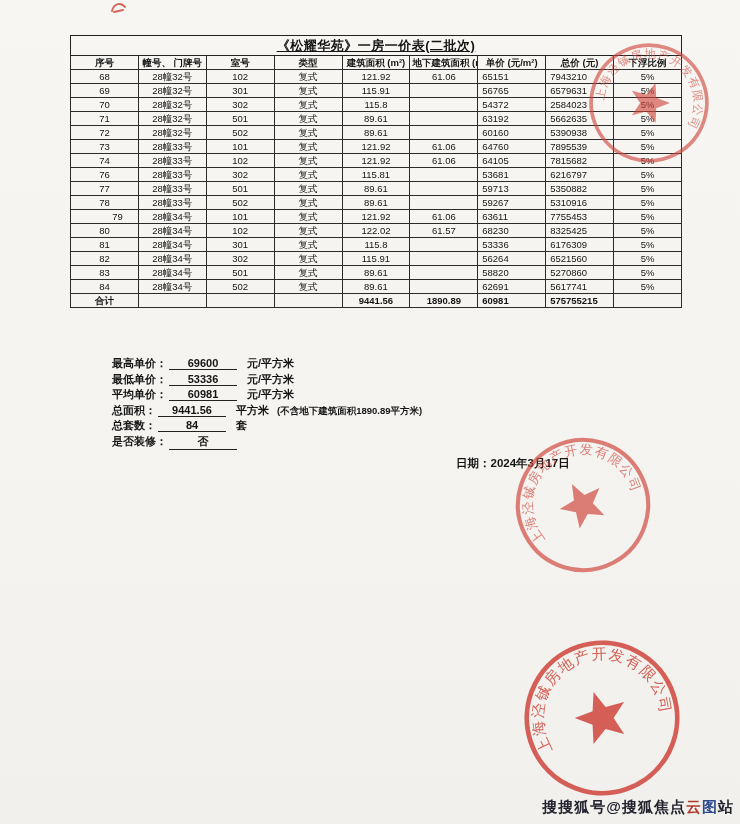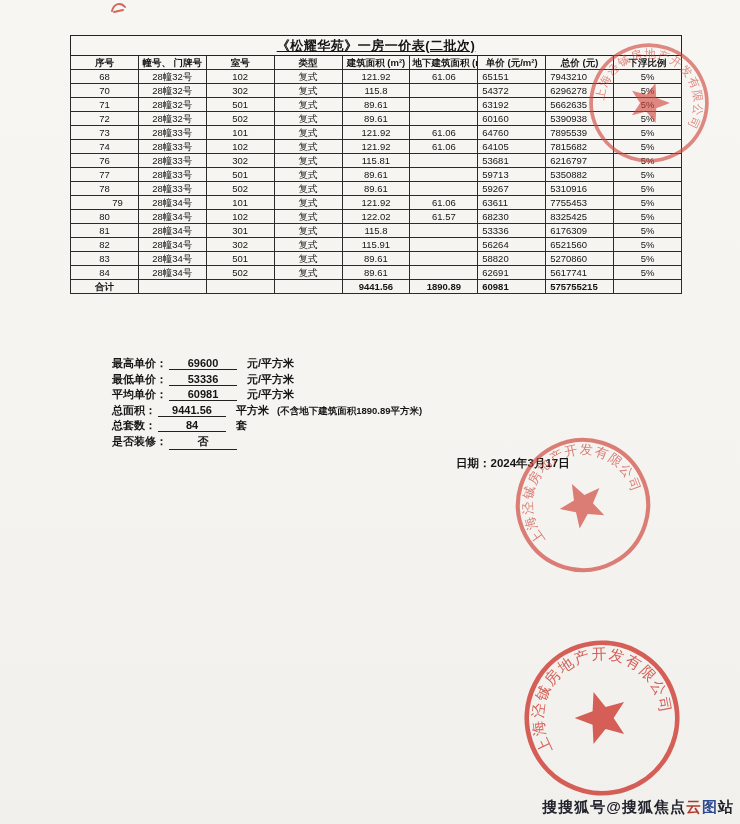--- a/index.html
+++ b/index.html
@@ -97,28 +97,39 @@
           <td style="width: 70px;">28幢32号</td>
           <td style="width: 52px;">102</td>
           <td style="width: 46px;">复式</td>
           <td style="width: 66px;">121.92</td>
           <td style="width: 92px;">61.06</td>
           <td style="width: 64px;">65151</td>
           <td style="width: 86px;">7943210</td>
           <td style="width: 96px;">5%</td>
         </tr>
         <tr>
+          <td style="width: 40px;">69</td>
+          <td style="width: 70px;">28幢32号</td>
+          <td style="width: 52px;">301</td>
+          <td style="width: 46px;">复式</td>
+          <td style="width: 66px;">115.91</td>
+          <td style="width: 92px;"></td>
+          <td style="width: 64px;">56765</td>
+          <td style="width: 86px;">6579631</td>
+          <td style="width: 96px;">5%</td>
+        </tr>
+        <tr>
           <td style="width: 40px;">70</td>
           <td style="width: 70px;">28幢32号</td>
           <td style="width: 52px;">302</td>
           <td style="width: 46px;">复式</td>
           <td style="width: 66px;">115.8</td>
           <td style="width: 92px;"></td>
           <td style="width: 64px;">54372</td>
-          <td style="width: 86px;">6296278</td>
+          <td style="width: 86px;">2584023</td>
           <td style="width: 96px;">5%</td>
         </tr>
         <tr>
           <td style="width: 40px;">71</td>
           <td style="width: 70px;">28幢32号</td>
           <td style="width: 52px;">501</td>
           <td style="width: 46px;">复式</td>
           <td style="width: 66px;">89.61</td>
           <td style="width: 92px;"></td>
           <td style="width: 64px;">63192</td>

